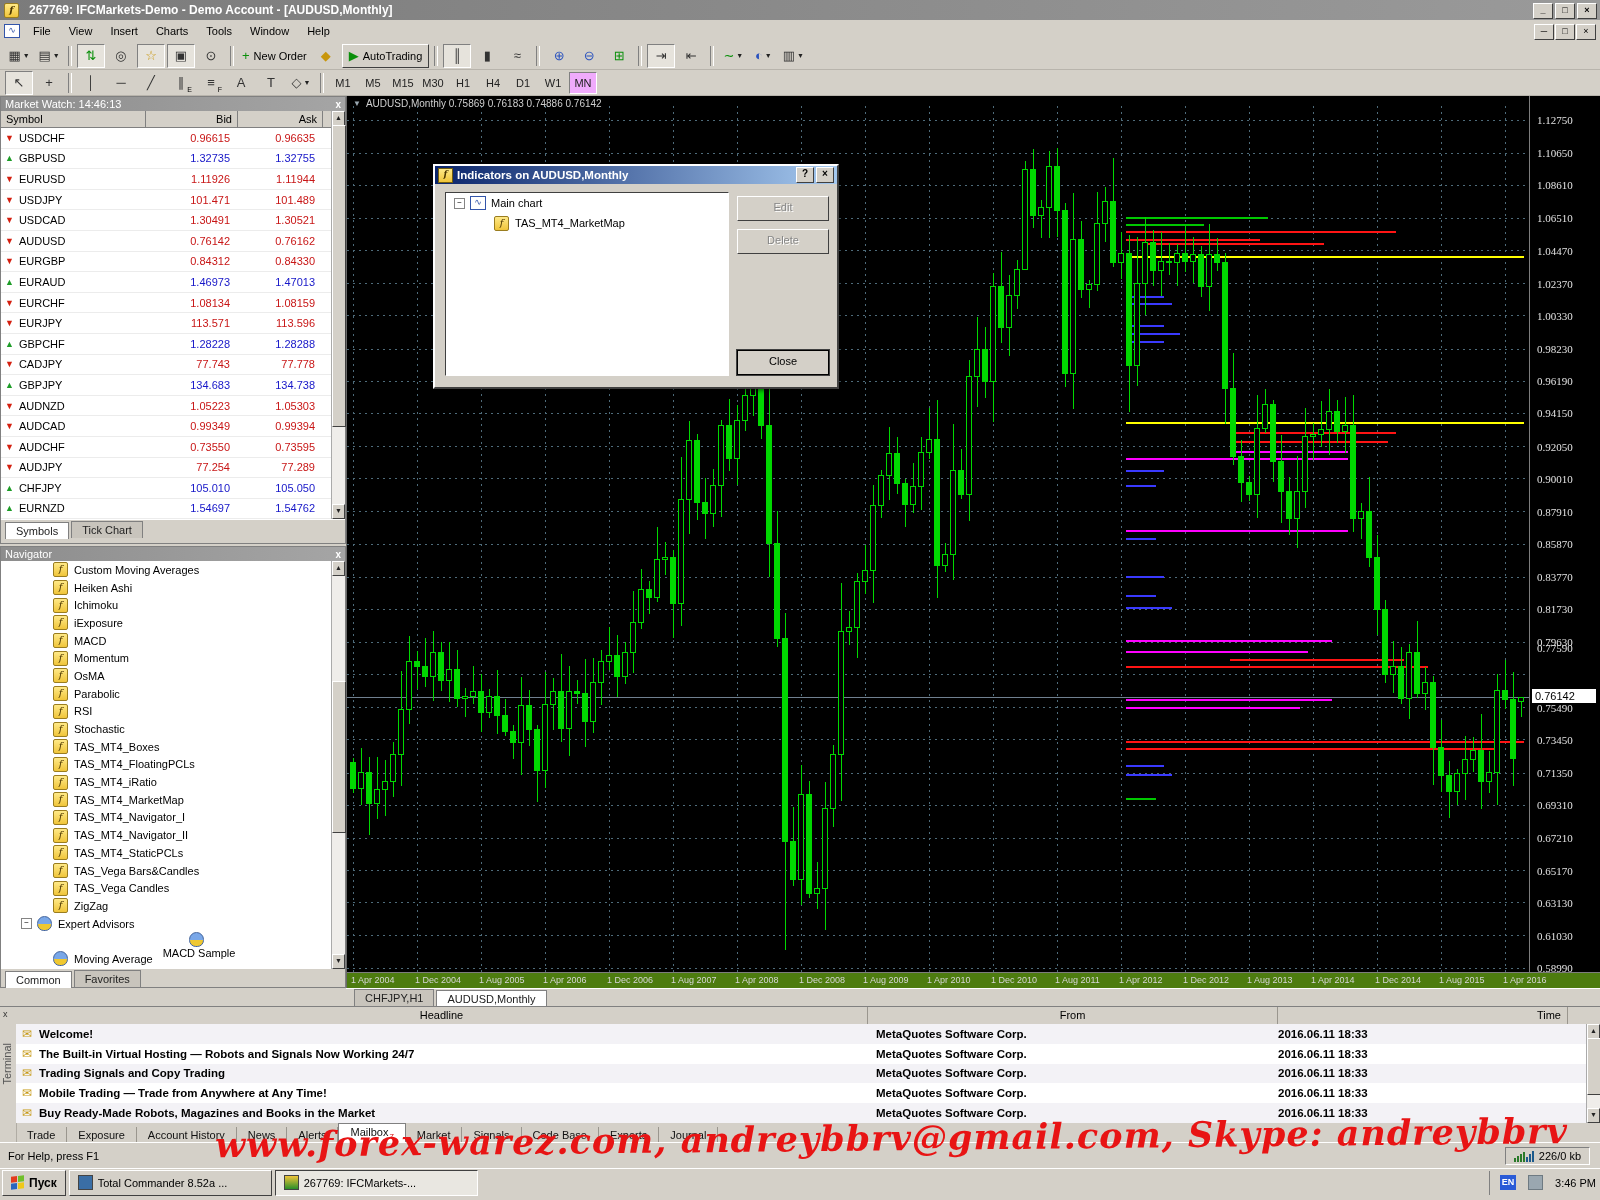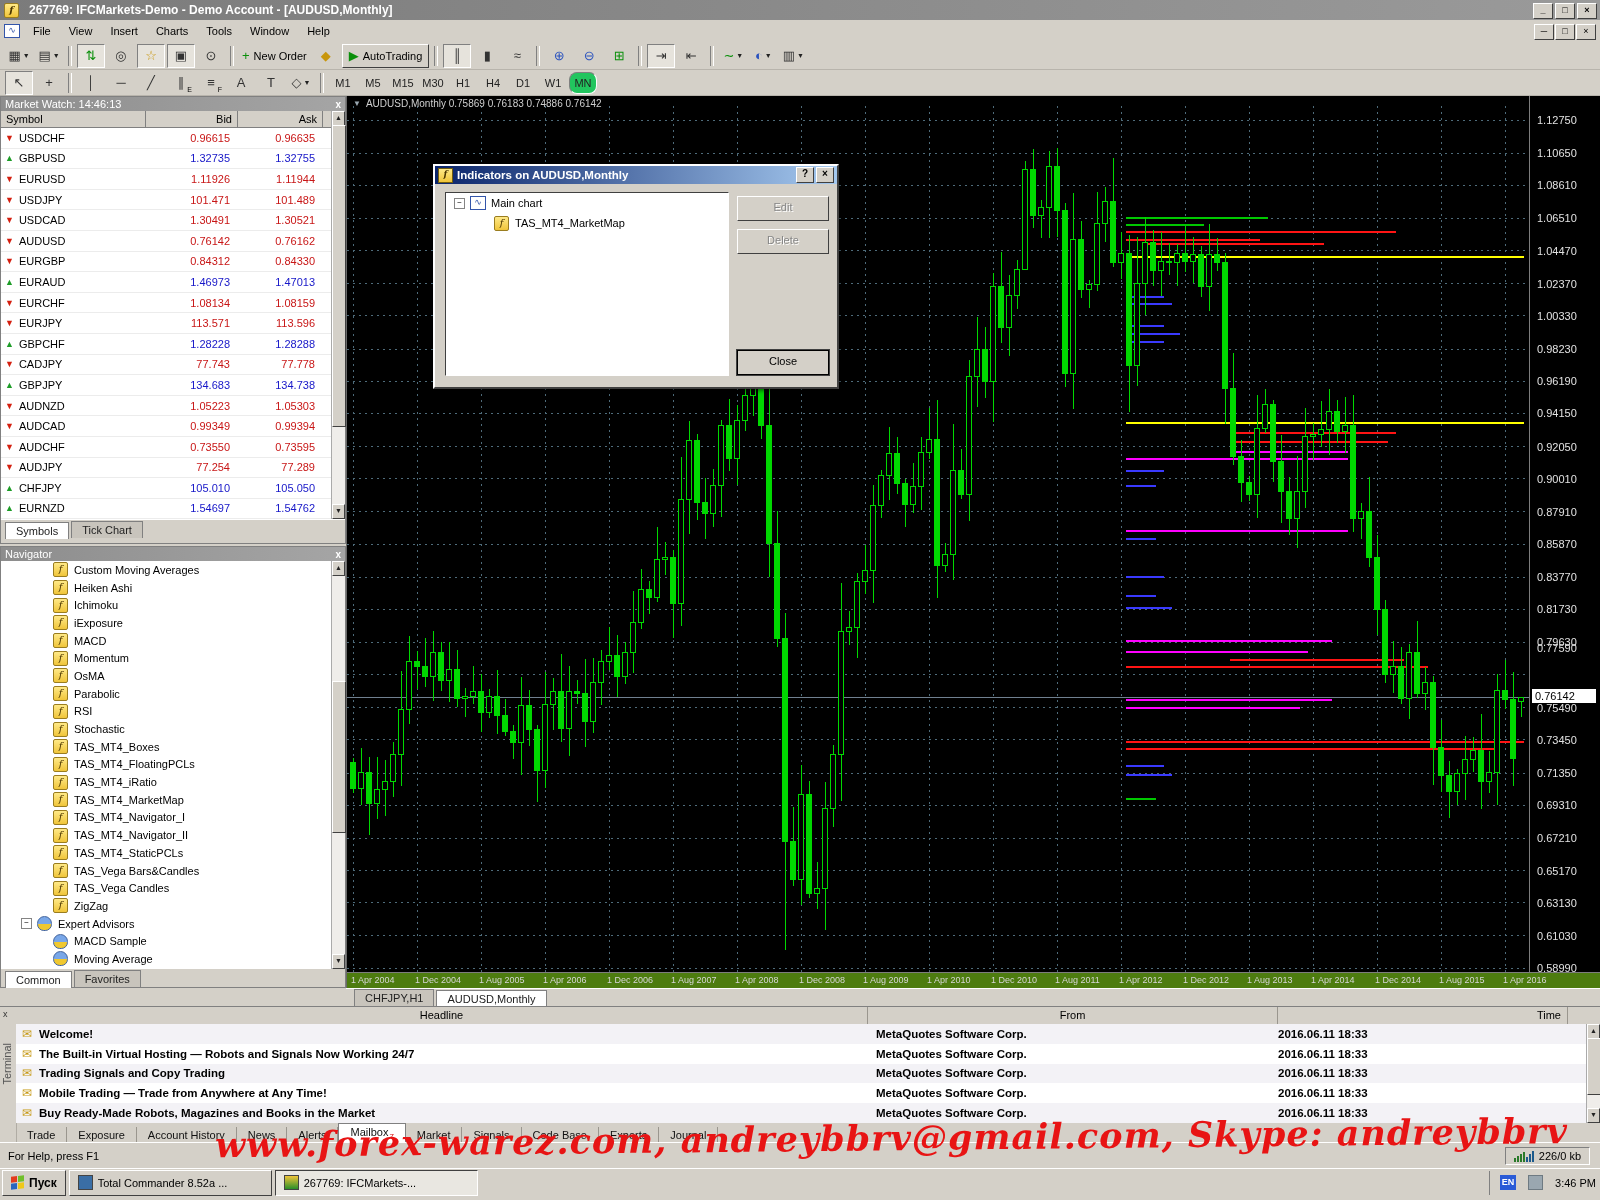--- a/index.html
+++ b/index.html
@@ -17,21 +17,21 @@
   .toolbar.t2{top:70px;height:26px;}
   .tbtn{height:22px;min-width:22px;display:flex;align-items:center;justify-content:center;margin:0 1px;border:1px solid #d4d0c8;background:#d4d0c8;color:#333;font-size:13px;position:relative;padding:0 2px;}
   .tbtn.pressed{border-color:#808080 #fff #fff #808080;background:#e6e3dc;}
   .tbtn.boxed{border-color:#fff #404040 #404040 #fff;padding:0 6px;}
   .tbtn .lbl{font-size:11px;margin-left:4px;color:#000;}
   .tbtn .dd{font-size:7px;margin-left:2px;color:#222;}
   .tbtn .sub{font-size:7px;position:absolute;bottom:1px;right:2px;color:#000;}
   .tsep{width:2px;height:20px;margin:0 4px;border-left:1px solid #808080;border-right:1px solid #fff;}
   .g-green{color:#0a8f0a;} .g-gold{color:#c8960c;} .g-blue{color:#2a52be;}
   .tfbtn{height:20px;min-width:26px;display:flex;align-items:center;justify-content:center;margin:0 1px;font-size:11px;color:#222;border:1px solid #d4d0c8;}
-  .tfbtn.active{border-color:#808080 #fff #fff #808080;background:#22c55e;border-radius:8px;}
+  .tfbtn.active{border-color:#808080 #fff #fff #808080;background:#f0abfc;}
   
   .panel{background:#d4d0c8;border:1px solid #808080;box-sizing:border-box;}
   .panel-title{height:14px;background:linear-gradient(90deg,#8d8d8d,#a5a5a5);color:#fff;font-size:11px;padding:0 4px;display:flex;align-items:center;justify-content:space-between;}
   .panel-x{color:#fff;font-size:10px;font-weight:bold;}
   .mw-header{display:flex;height:16px;background:#d4d0c8;border-bottom:1px solid #808080;font-size:11px;align-items:center;}
   .mw-header div{border-right:1px solid #808080;box-sizing:border-box;padding:0 5px;height:16px;line-height:16px;}
   .mwrow{display:flex;height:19.6px;align-items:center;background:#fff;border-bottom:1px solid #ececec;font-size:11px;}
   .mw-sym{width:145px;display:flex;align-items:center;padding-left:4px;box-sizing:border-box;color:#000;}
   .mw-bid{width:92px;text-align:right;box-sizing:border-box;padding-right:8px;}
   .mw-ask{width:85px;text-align:right;box-sizing:border-box;padding-right:8px;}
@@ -47,21 +47,21 @@
   .minusbox{width:9px;height:9px;border:1px solid #848484;background:#fff;font-size:8px;line-height:7px;text-align:center;color:#000;margin-right:5px;flex:none;}
   .vscroll{position:absolute;width:13px;background:#efedea;border-left:1px solid #aaa;}
   .sbtn{height:13px;background:#d4d0c8;border:1px solid;border-color:#fff #404040 #404040 #fff;font-size:7px;text-align:center;line-height:12px;color:#222;}
   .sthumb{position:absolute;left:0;width:12px;background:#d4d0c8;border:1px solid;border-color:#fff #404040 #404040 #fff;}
   
   #chart-area{left:346px;top:96px;width:1254px;height:892px;background:#000;border-left:1px solid #6a6a6a;}
   #plot-holder{position:absolute;left:0;top:10px;width:1182px;height:866px;}
   #overlay-title{position:absolute;left:6px;top:2px;color:#cfcfcf;font-size:10px;display:flex;align-items:center;z-index:5;}
   #overlay-title .tri{color:#9aa7b0;font-size:8px;margin-right:5px;}
   #scale-col{position:absolute;left:1182px;top:0;width:72px;height:876px;border-left:1px solid #7d7d7d;}
-  .ticklbl{position:absolute;left:7px;color:#e2e2e2;font-size:11px;font-family:Liberation Sans, sans-serif;}
+  .ticklbl{position:absolute;left:7px;color:#e2e2e2;font-size:11px;font-family:Liberation Serif, serif;}
   #price-tag{position:absolute;left:2px;width:64px;background:#fff;color:#000;font-size:11px;text-align:left;padding:1px 3px;box-sizing:border-box;}
   #axis-strip{position:absolute;left:0;top:876px;width:1254px;height:16px;background:#4d7c0f;border-top:1px solid #7d7d7d;}
   .axlbl{position:absolute;top:2px;color:#d6d6d6;font-size:9px;white-space:nowrap;}
   #chart-tabs{left:346px;top:988px;width:1254px;height:18px;background:#d4d0c8;border-top:1px solid #fff;display:flex;align-items:flex-end;padding-left:8px;box-sizing:border-box;}
   
   #terminal{left:0;top:1006px;width:1600px;height:136px;background:#d4d0c8;border-top:1px solid #808080;}
   #term-side{position:absolute;left:0;top:0;width:16px;height:136px;background:#d4d0c8;border-right:1px solid #b0aca4;}
   #term-side .rot{position:absolute;left:1px;top:36px;writing-mode:vertical-rl;transform:rotate(180deg);font-size:11px;color:#555;}
   #term-side .tx{position:absolute;left:3px;top:2px;font-size:9px;color:#333;}
   #term-header{position:absolute;left:16px;top:0;width:1570px;height:17px;background:#d4d0c8;border-bottom:1px solid #808080;display:flex;font-size:11px;align-items:center;}
@@ -529,21 +529,21 @@
         </div>
         <div class="titem" style="padding-left: 52px;">
           <span class="fico">f</span>
           <span>ZigZag</span>
         </div>
         <div class="titem" style="padding-left: 20px;">
           <span class="minusbox">−</span>
           <span class="eaico"></span>
           <span>Expert Advisors</span>
         </div>
-        <div class="titem" style="padding-left: 52px;">
+        <div class="titem" style="padding-left: 52px; flex-direction: column;">
           <span class="eaico"></span>
           <span>MACD Sample</span>
         </div>
         <div class="titem" style="padding-left: 52px;">
           <span class="eaico"></span>
           <span>Moving Average</span>
         </div>
       </div>
     <div class="vscroll" style="right:0;top:14px;height:408px;">
       <div class="sbtn">▲</div>

